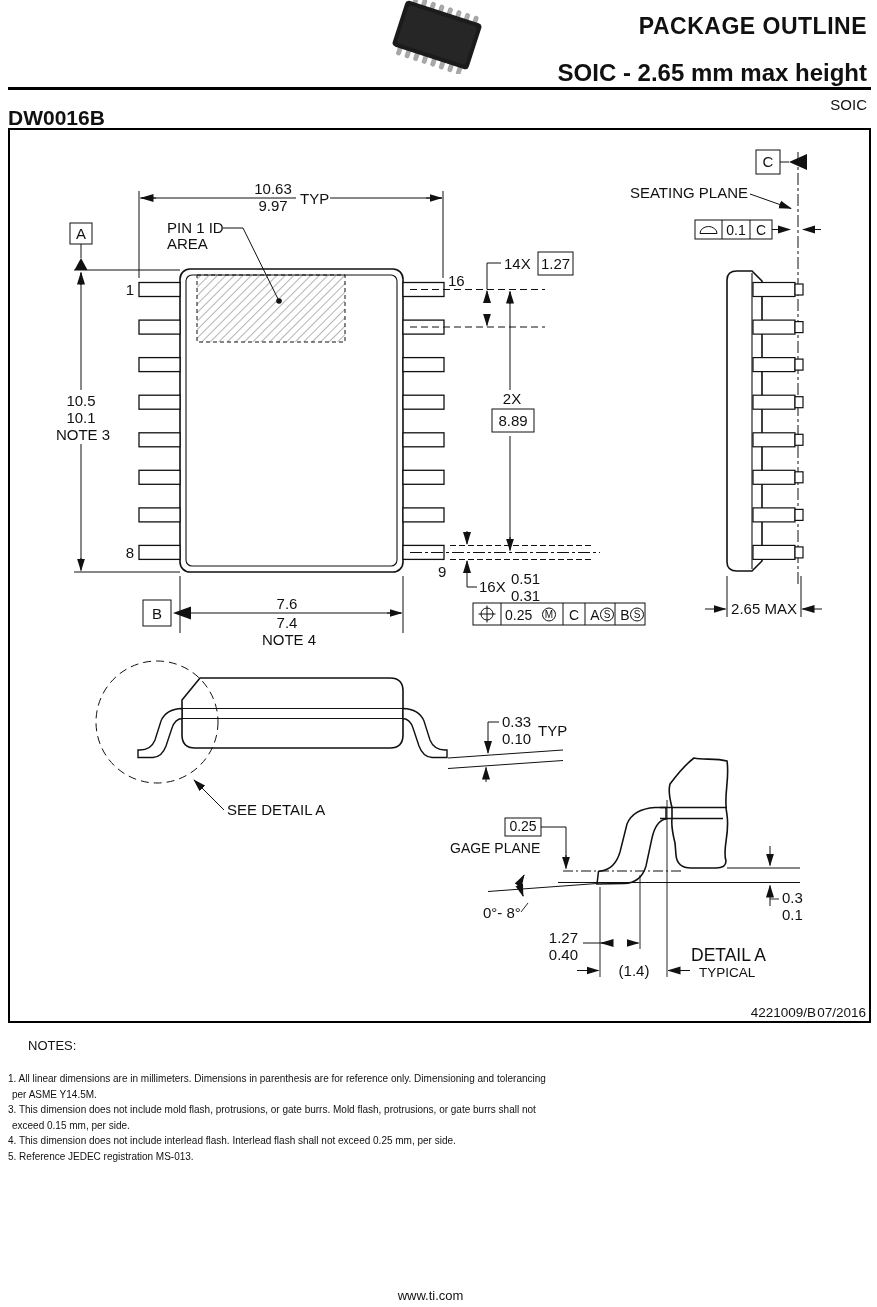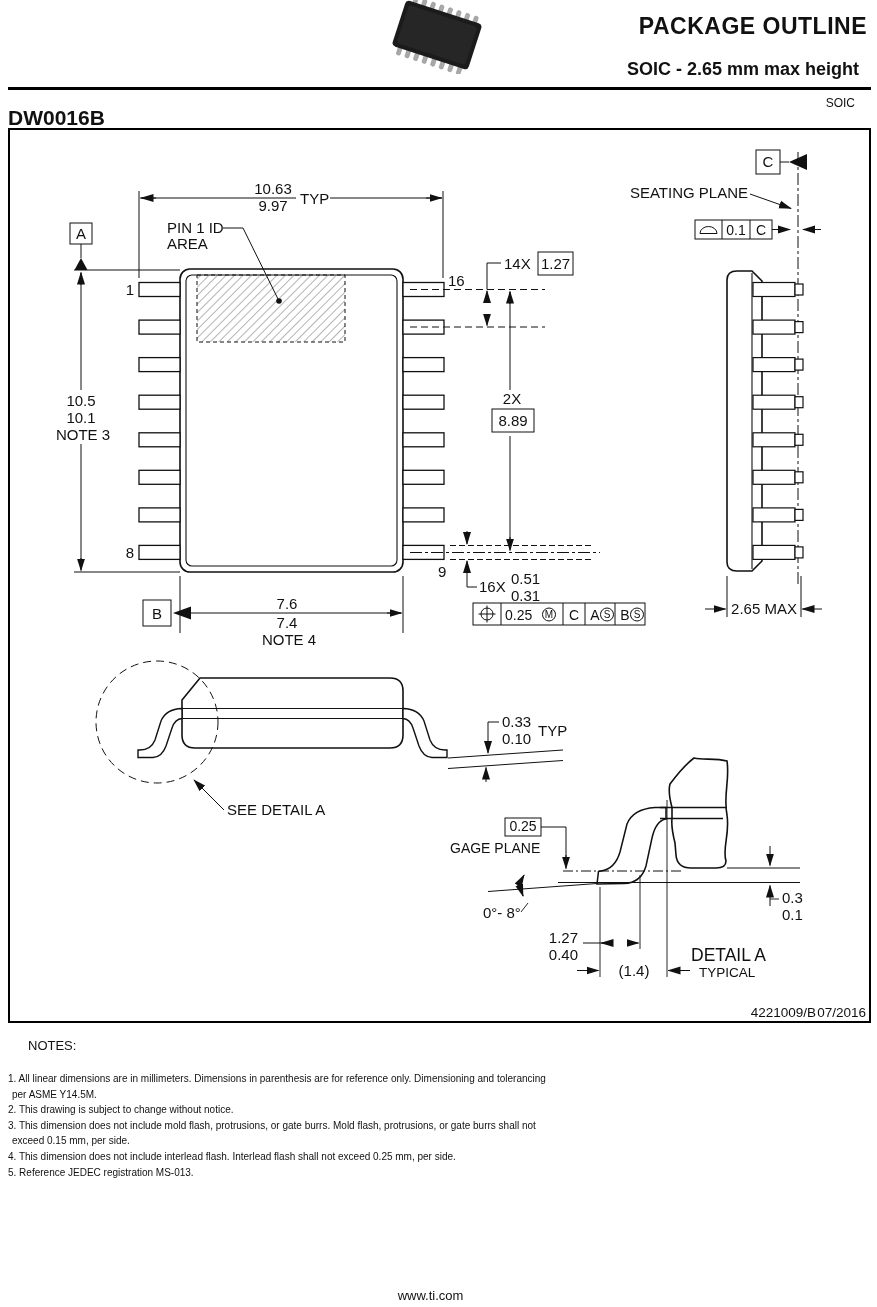--- a/index.html
+++ b/index.html
@@ -1,22 +1,22 @@
 <!DOCTYPE html>
 <html><head>
 <meta charset="utf-8">
 <style>
   html,body{margin:0;padding:0;background:#ffffff;}
   body{width:877px;height:1307px;position:relative;font-family:"Liberation Sans",sans-serif;color:#111;}
   .abs{position:absolute;}
   .hdr-title{top:13px;right:10px;font-size:23px;font-weight:bold;letter-spacing:.5px;}
   .hdr-part{top:58px;left:8px;font-size:21px;font-weight:bold;margin-top:48px;}
-  .hdr-sub{top:59px;right:18px;font-size:18px;font-weight:bold;}
+  .hdr-sub{top:59px;right:10px;font-size:24px;font-weight:bold;}
   .hdr-rule{top:87px;left:8px;width:863px;height:3px;background:#000;}
-  .hdr-soic{top:96px;right:22px;font-size:12px;}
+  .hdr-soic{top:96px;right:10px;font-size:15px;}
   .frame{top:128px;left:8px;}
   .notes-heading{top:1038px;left:8px;font-size:13px;margin-left:20px;}
   .notes-list{top:1071px;left:8px;width:820px;font-size:10px;line-height:15.6px;}
   .note-cont{margin-left:4px;}
   .footer-url{top:1288px;left:0;width:861px;text-align:center;font-size:13px;}
   svg text{fill:#111;}
   .t15{font-size:15px;}
   .t14{font-size:14px;}
   .t13{font-size:13.5px;}
   .t17{font-size:17.5px;}
@@ -325,20 +325,19 @@
   <text class="t15" x="782" y="903">0.3</text>
   <text class="t15" x="782" y="920">0.1</text>
   <text class="t13 end" x="816" y="1017">4221009/B</text>
   <text class="t13 end" x="866" y="1017">07/2016</text>
 </svg>
 
 <div class="abs notes-heading">NOTES:</div>
 <div class="abs notes-list">
   <div class="note-line">1. All linear dimensions are in millimeters. Dimensions in parenthesis are for reference only. Dimensioning and tolerancing</div>
   <div class="note-line note-cont">per ASME Y14.5M.</div>
-  <div class="note-line">2. This drawing is subject to change without notice.</div>
   <div class="note-line">3. This dimension does not include mold flash, protrusions, or gate burrs. Mold flash, protrusions, or gate burrs shall not</div>
   <div class="note-line note-cont">exceed 0.15 mm, per side.</div>
   <div class="note-line">4. This dimension does not include interlead flash. Interlead flash shall not exceed 0.25 mm, per side.</div>
   <div class="note-line">5. Reference JEDEC registration MS-013.</div>
 </div>
 
 <div class="abs footer-url">www.ti.com</div>
 
 </body></html>

